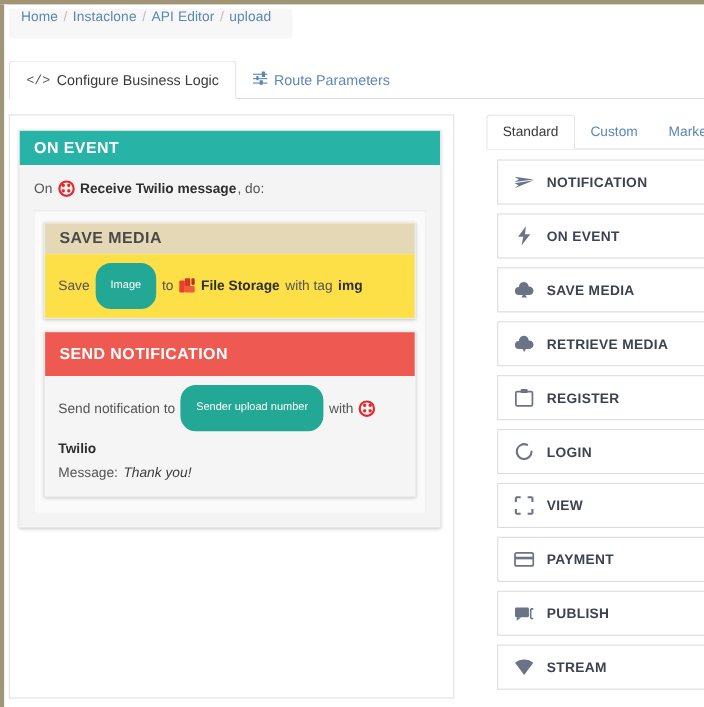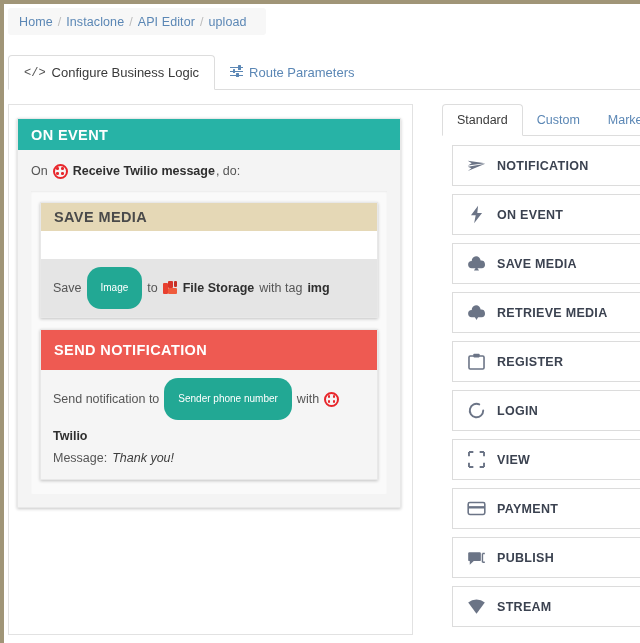--- a/index.html
+++ b/index.html
@@ -31,21 +31,21 @@
     width: 2px; height: 639px;
     background: #ffffff;
   }
 
   
   .breadcrumb {
     position: absolute; top: 8px; left: 8px;
     width: 258px; height: 27px;
     background: #f7f7f7;
     border-radius: 3px;
-    display: flex; align-items: center;
+    display: flex; align-items: flex-start;
     padding: 0 11px;
     font-size: 12.5px;
   }
   .crumb {
     color: #5b87b5;
     white-space: nowrap;
     letter-spacing: .1px;
   }
   .crumb-sep {
     color: #bdbdbd;
@@ -147,21 +147,21 @@
     box-shadow: inset 0 1px 2px rgba(0,0,0,.06);
   }
 
   
   .card-savemedia { width: 100%; margin-bottom: 11px; }
   .card-savemedia > .card-header {
     height: 28px;
     background: #e5d8b6;
     color: #4a4a4a;
   }
-  .card-savemedia > .card-body { background: #e5e5e5; padding: 8px 12px; margin-top: 28px; }
+  .card-savemedia > .card-body { background: #fde047; padding: 8px 12px; }
 
   
   .card-sendnotif { width: 100%; }
   .card-sendnotif > .card-header {
     height: 40px;
     background: #ee5a52;
     color: #ffffff;
   }
   .card-sendnotif > .card-body { background: #f5f5f5; padding: 8px 12px 10px 12px; }
 
@@ -338,21 +338,21 @@
             </div>
           </div>
 
           <div class="card card-sendnotif">
             <div class="card-header">
               <span>SEND NOTIFICATION</span>
             </div>
             <div class="card-body">
               <div class="row-line">
                 <span class="muted">Send notification to</span>
-                <span class="pill">Sender phone number</span>
+                <span class="pill">Sender upload number</span>
                 <span class="muted">with</span>
                 <span class="twilio-icon">
                     <s></s>
                     <s></s>
                     <s></s>
                     <s></s>
                   </span>
                 <span class="strong">Twilio</span>
               </div>
               <div class="row-line">

